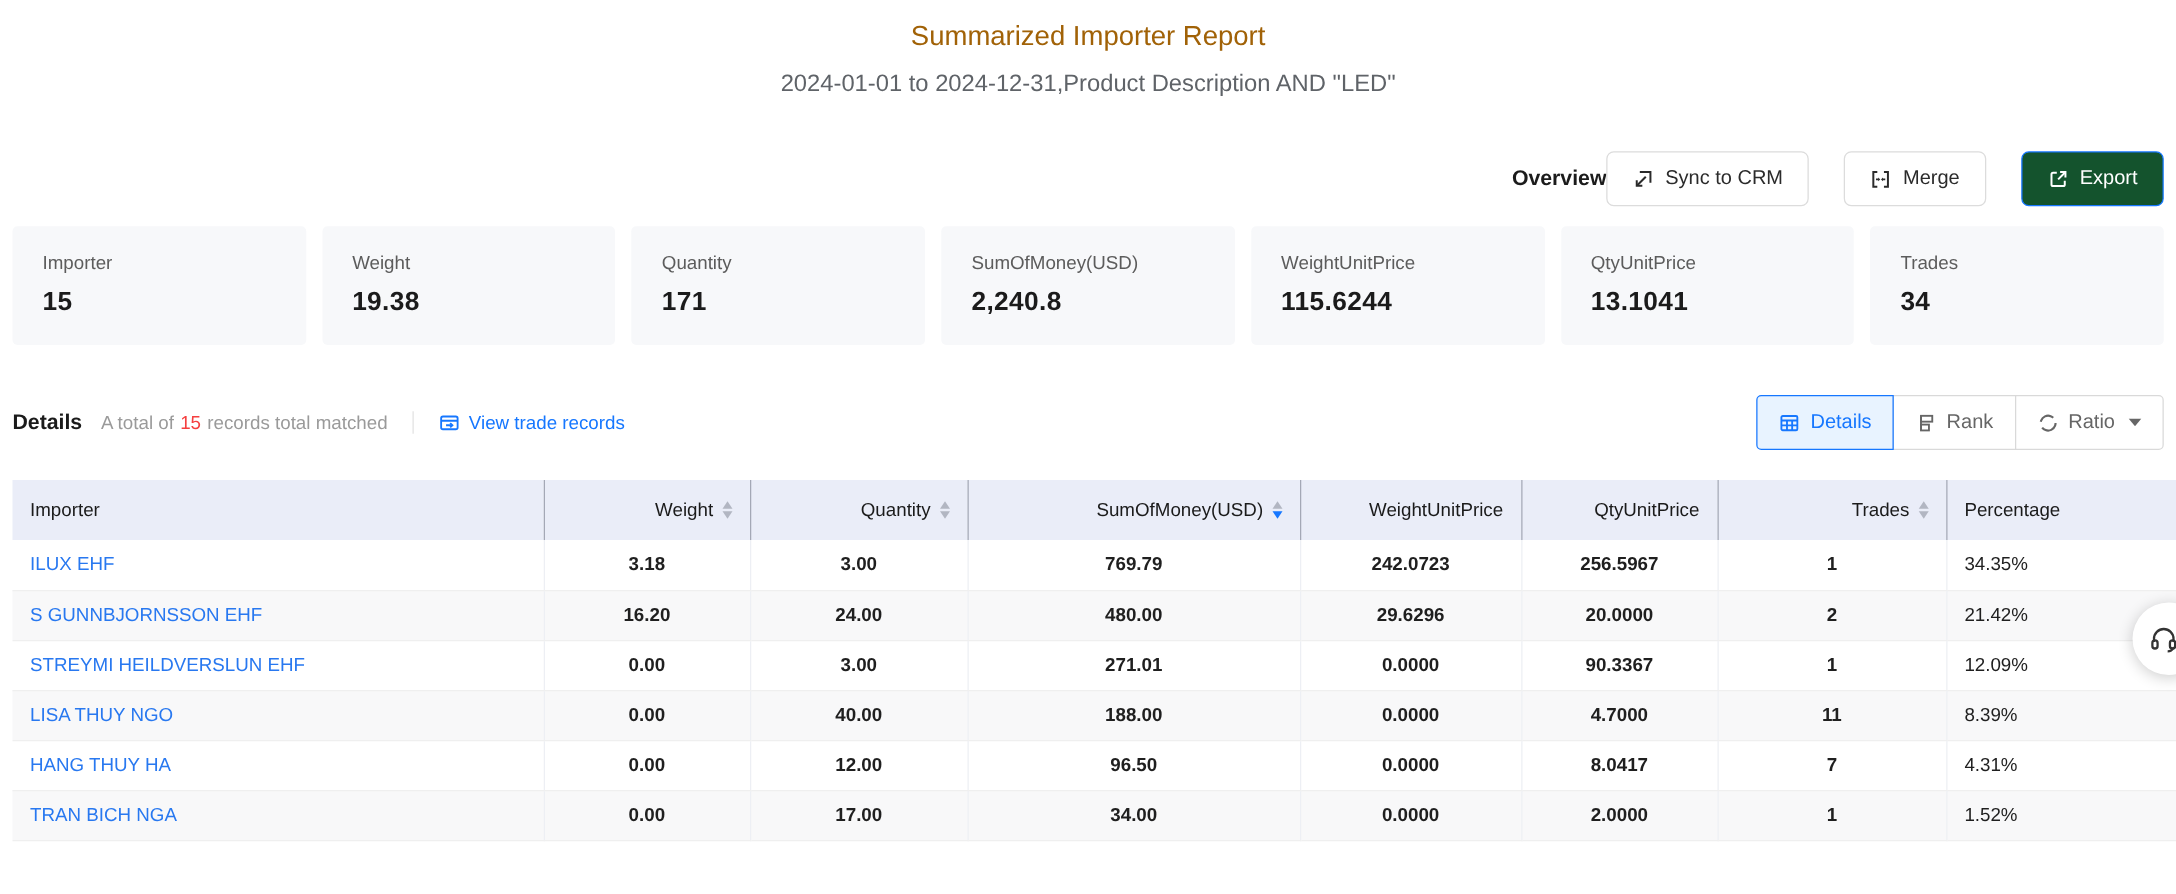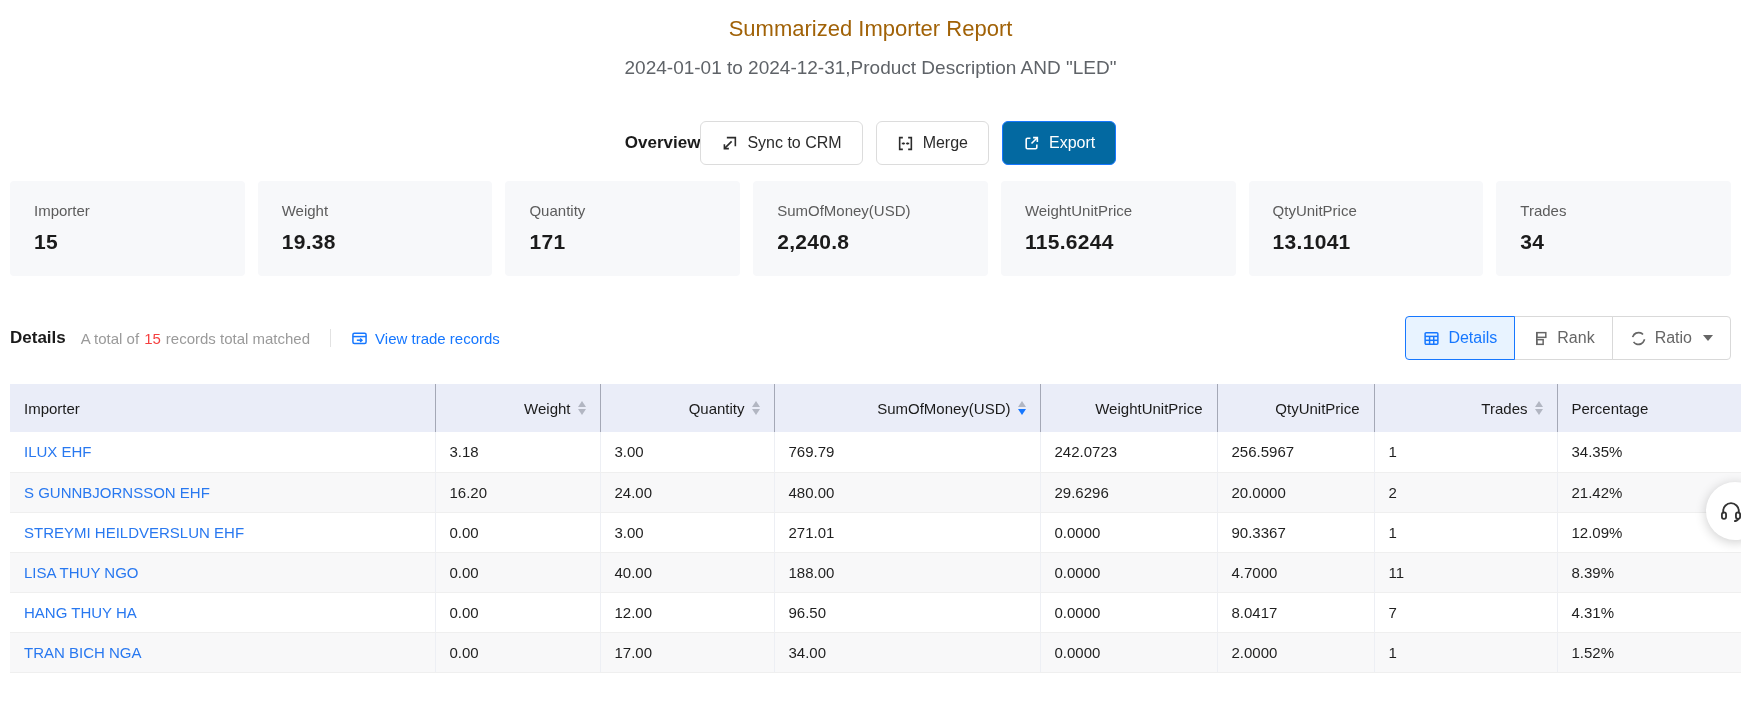--- a/index.html
+++ b/index.html
@@ -6,29 +6,29 @@
   html,body { width:1741px; height:715px; }
   body {
     position:relative; overflow:hidden; background:#fff;
     font-family:"Liberation Sans", sans-serif; color:#1f1f1f;
   }
   
   .page-title { text-align:center; font-size:22px; font-weight:400; color:#a16207; padding-top:16px; }
   .page-subtitle { text-align:center; font-size:19px; color:#5f6368; margin-top:15px; }
 
   
-  .toolbar-row { display:flex; justify-content:center; align-items:center; padding:0 10px; margin-top:42px; height:44px; }
+  .toolbar-row { display:flex; justify-content:flex-end; align-items:center; padding:0 10px; margin-top:42px; height:44px; }
   .section-title { font-size:17px; font-weight:700; color:#1b1b1b; }
-  .toolbar-buttons { display:flex; gap:13px; }
+  .toolbar-buttons { display:flex; gap:28px; }
   .btn {
     height:44px; padding:0 20px; background:#fff; border:1px solid #dcdcdc; border-radius:6px;
     display:inline-flex; align-items:center; gap:9px; font-size:16px; color:#2b2b2b; cursor:pointer;
     font-family:"Liberation Sans", sans-serif;
   }
-  .btn-primary { background:#0369a1; border-color:#1677ff; color:#fff; }
+  .btn-primary { background:#14532d; border-color:#1677ff; color:#fff; }
 
   
   .stats-row { display:flex; gap:13px; padding:0 10px; margin-top:16px; }
   .stat-card { flex:1; background:#f7f8fa; border-radius:4px; padding:21px 24px 22px; }
   .stat-label { font-size:15px; color:#5c5c5c; }
   .stat-value { font-size:21px; font-weight:700; color:#1b1b1b; margin-top:11px; letter-spacing:.3px; }
 
   
   .details-row { display:flex; justify-content:space-between; align-items:center; padding:0 10px; margin-top:40px; }
   .details-left { display:flex; align-items:center; }
@@ -59,21 +59,21 @@
   .th-inner { display:flex; align-items:center; }
   .th-inner.right { justify-content:flex-end; }
   .sort { display:inline-flex; flex-direction:column; gap:2px; margin-left:7px; }
   .caret { width:0; height:0; border-left:4.5px solid transparent; border-right:4.5px solid transparent; }
   .caret.up { border-bottom:6px solid #b2b6c2; }
   .caret.down { border-top:6px solid #b2b6c2; }
   .caret.down.active { border-top-color:#1677ff; }
   tbody td { height:40px; padding:0 14px; border-bottom:1px solid #efefef; color:#1f1f1f; }
   tbody td:not(:last-child) { border-right:1px solid #edeff4; }
   tbody tr:nth-child(even) { background:#f8f8f9; }
-  td.right { text-align:left; }
+  td.right { text-align:center;font-weight:bold; }
   .importer-link { color:#2878f0; text-decoration:none; cursor:pointer; }
 
   
   .float-help {
     position:absolute; left:1706px; top:482px; width:58px; height:58px; border-radius:50%;
     background:#fff; box-shadow:0 2px 12px rgba(0,0,0,.2); display:flex; align-items:center;
     justify-content:flex-start; padding-left:12px; cursor:pointer;
   }
   .icon { display:inline-flex; flex-shrink:0; }
 </style>

